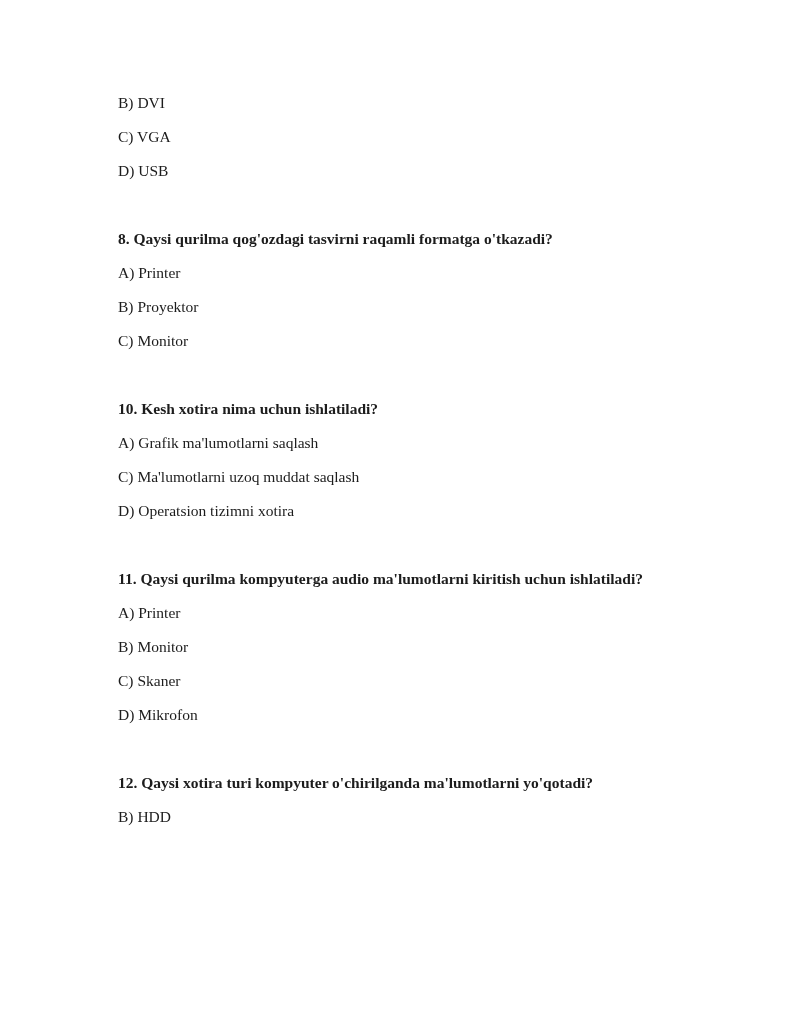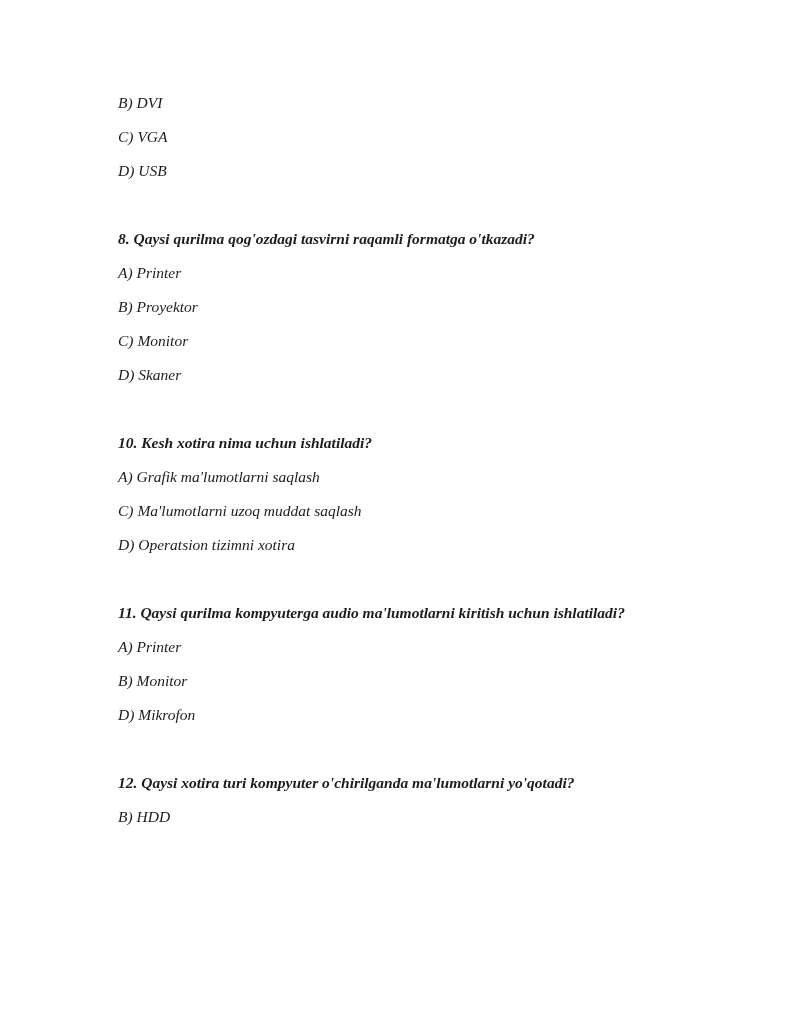--- a/index.html
+++ b/index.html
@@ -24,21 +24,20 @@
     font-family: "Liberation Serif", "DejaVu Serif", serif;
     font-size: 15.5px;
     color: #1c1c1c;
     -webkit-font-smoothing: antialiased;
   }
   .content p {
     margin: 0;
     height: 34px;
     line-height: 34px;
     white-space: nowrap;
-    font-style: italic;
   }
   .content p.question {
     font-weight: bold;
   }
   .content p.spacer {
     height: 34px;
   }
 </style>
 </head>
 <body>
@@ -46,28 +45,28 @@
 <div class="page">
   <div class="content" id="quiz-content">
       <p class="option">B) DVI</p>
       <p class="option">C) VGA</p>
       <p class="option">D) USB</p>
       <p class="spacer"></p>
       <p class="question">8. Qaysi qurilma qog'ozdagi tasvirni raqamli formatga o'tkazadi?</p>
       <p class="option">A) Printer</p>
       <p class="option">B) Proyektor</p>
       <p class="option">C) Monitor</p>
-      <p class="option">D) Skaner</p>
       <p class="spacer"></p>
       <p class="question">10. Kesh xotira nima uchun ishlatiladi?</p>
       <p class="option">A) Grafik ma'lumotlarni saqlash</p>
       <p class="option">C) Ma'lumotlarni uzoq muddat saqlash</p>
       <p class="option">D) Operatsion tizimni xotira</p>
       <p class="spacer"></p>
       <p class="question">11. Qaysi qurilma kompyuterga audio ma'lumotlarni kiritish uchun ishlatiladi?</p>
       <p class="option">A) Printer</p>
       <p class="option">B) Monitor</p>
+      <p class="option">C) Skaner</p>
       <p class="option">D) Mikrofon</p>
       <p class="spacer"></p>
       <p class="question">12. Qaysi xotira turi kompyuter o'chirilganda ma'lumotlarni yo'qotadi?</p>
       <p class="option">B) HDD</p>
     </div>
 </div>
 
 </body></html>

